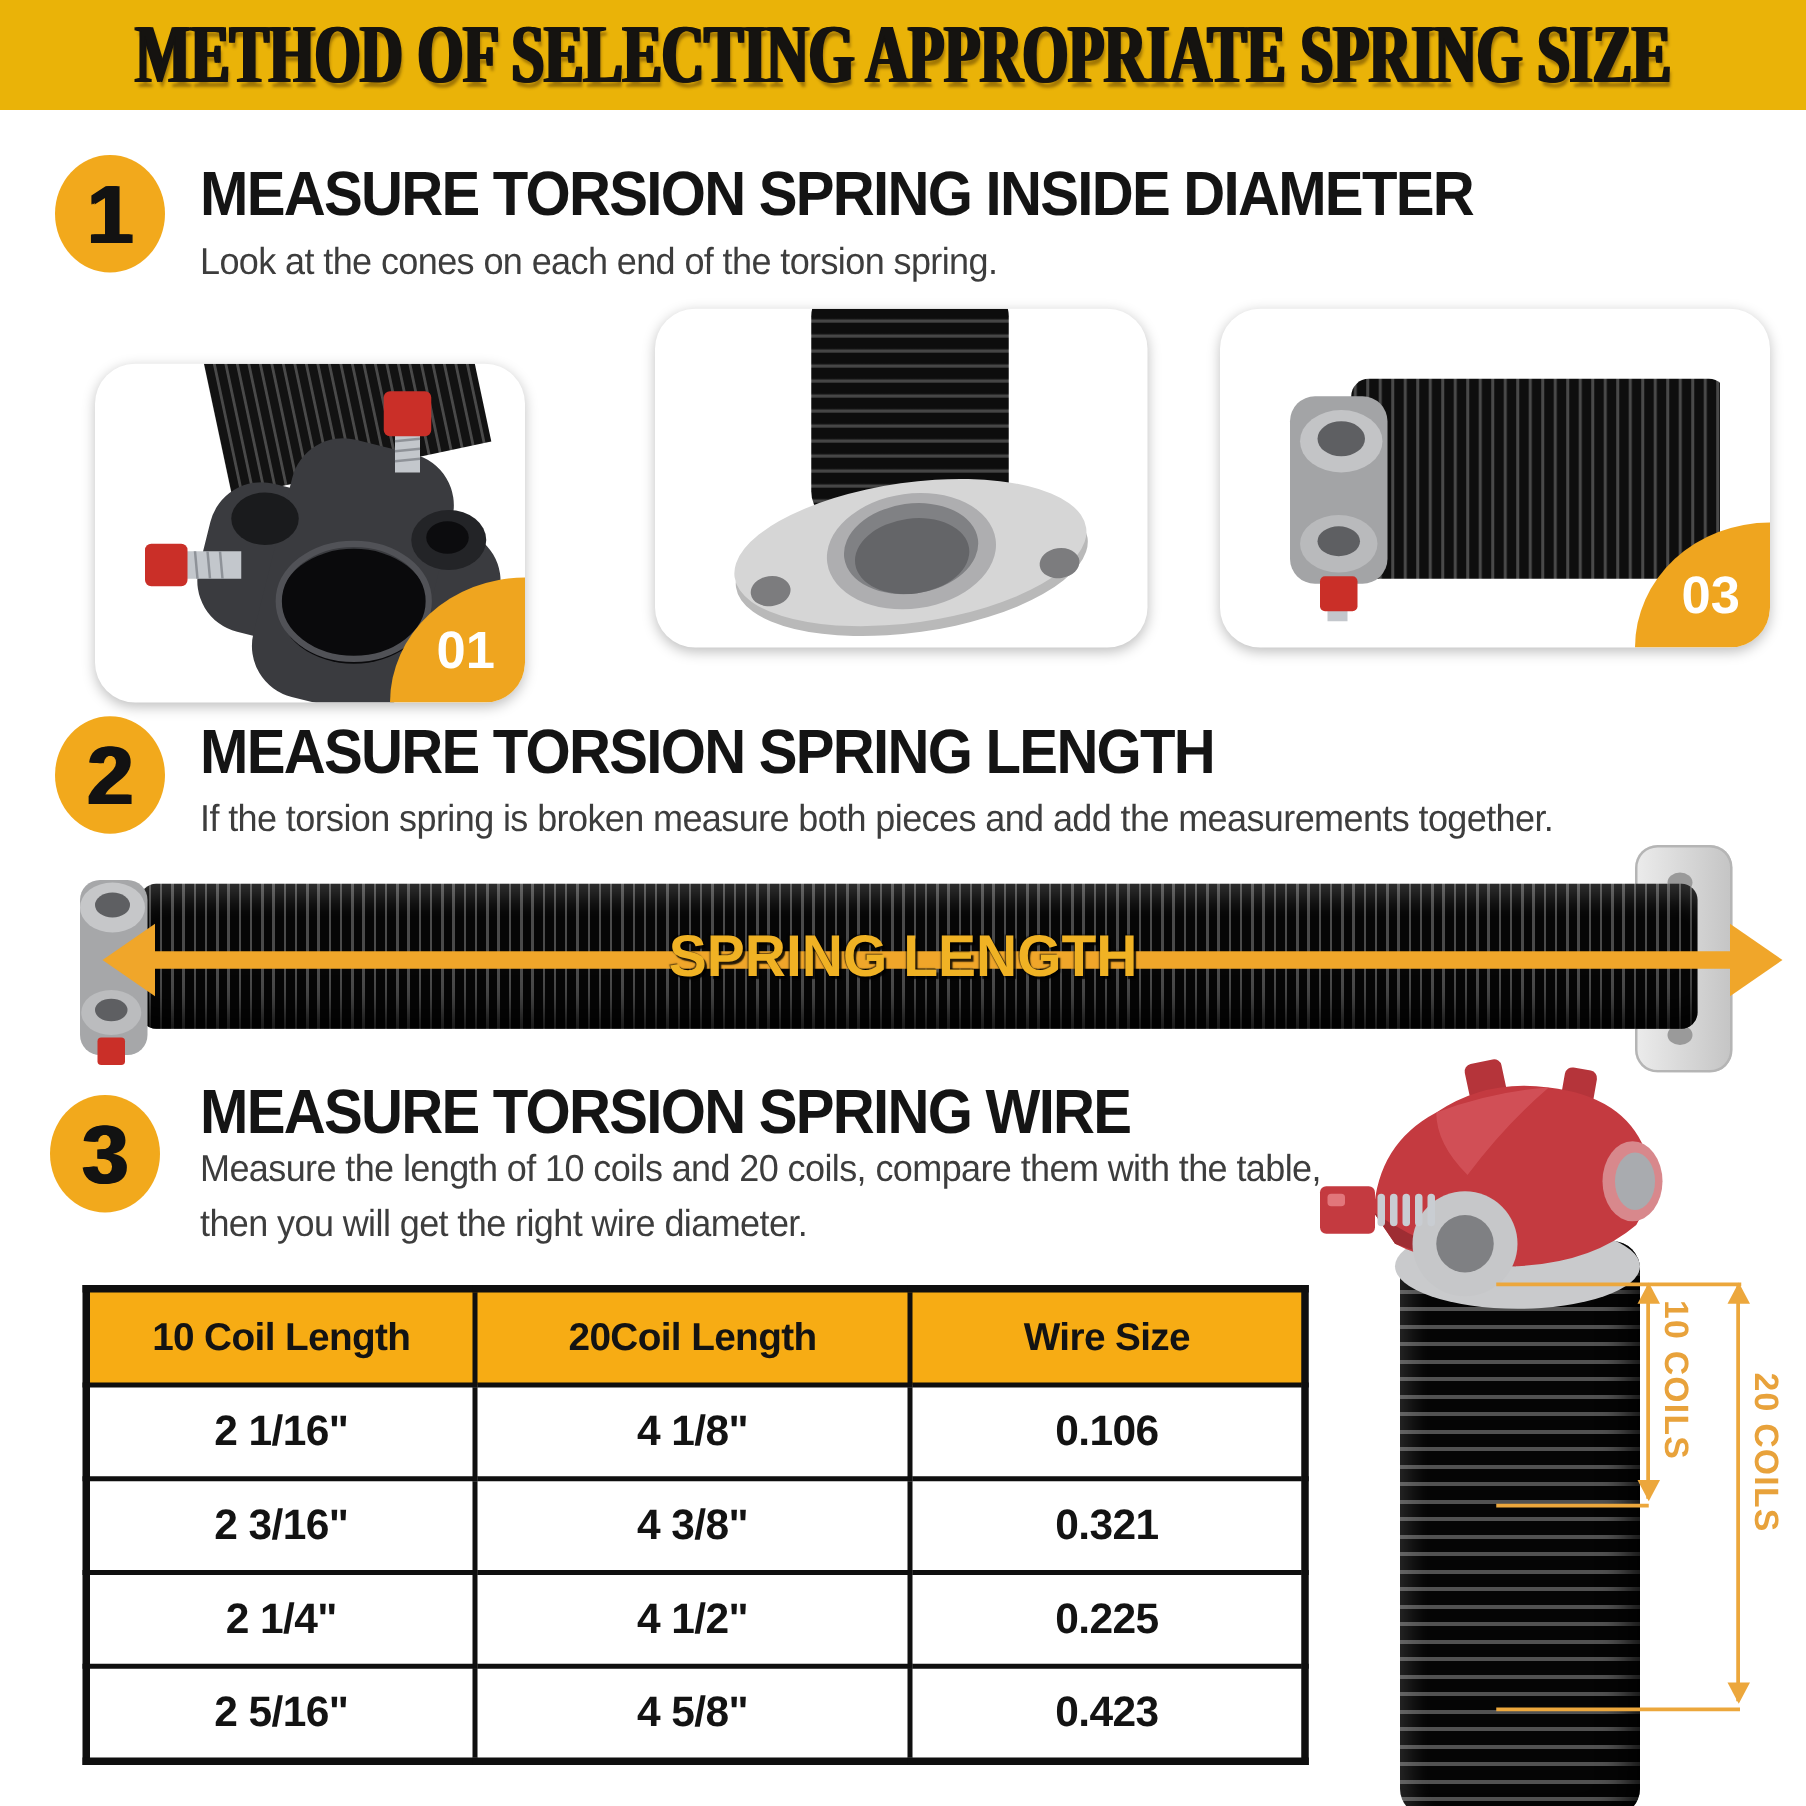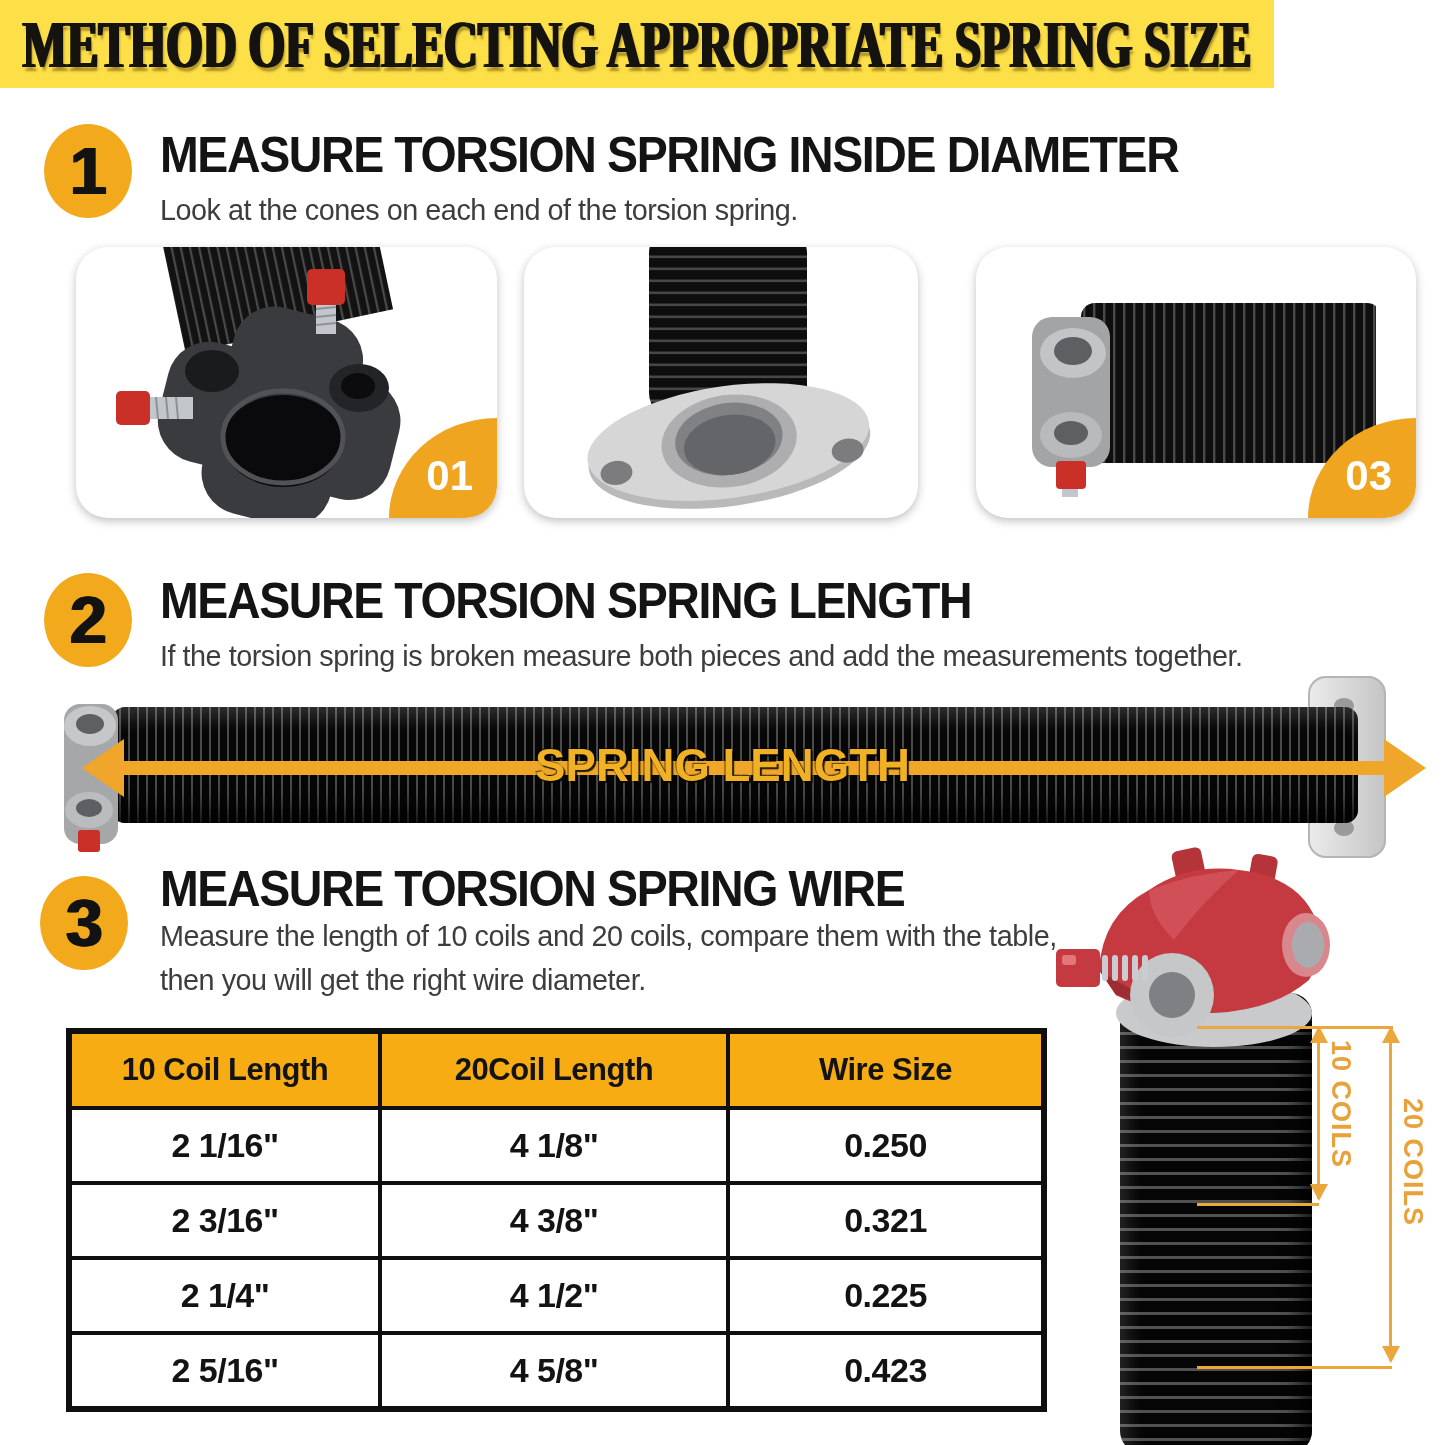--- a/index.html
+++ b/index.html
@@ -1,20 +1,20 @@
 <!DOCTYPE html>
 <html><head>
 <meta charset="utf-8">
 <style>
   html,body{margin:0;padding:0;background:#ffffff;}
   .page{position:relative;width:1445px;height:1445px;background:#fff;overflow:hidden;
         font-family:"Liberation Sans",sans-serif;}
 
   
-  .banner{position:absolute;left:0;top:0;width:1274px;height:88px;background:#fde047;
+  .banner{position:absolute;left:0;top:0;width:1445px;height:88px;background:#eab308;
           display:flex;align-items:center;justify-content:center;}
   .banner h1{margin:0;font-family:"Liberation Serif",serif;font-weight:700;font-size:47px;
              color:#151310;letter-spacing:0px;transform:scale(1.0,1.42);
              text-shadow:1.4px 0 #151310,-1.4px 0 #151310,2px 3px 2px rgba(70,45,0,.45);
              white-space:nowrap;}
 
   
   .step-circle{position:absolute;width:88px;height:94px;border-radius:50%;background:#F2A91C;
                display:flex;align-items:center;justify-content:center;}
   .step-circle span{font-size:66px;font-weight:700;color:#121212;
@@ -90,21 +90,21 @@
   <header class="banner">
     <h1>METHOD OF SELECTING APPROPRIATE SPRING SIZE</h1>
   </header>
 
   <div class="step-circle" style="left:44px;top:124px;">
     <span>1</span>
   </div>
   <h2 class="step-heading" style="left:160px;top:126px;">MEASURE TORSION SPRING INSIDE DIAMETER</h2>
   <p class="step-desc" style="left:160px;top:188px;">Look at the cones on each end of the torsion spring.</p>
 
-  <div class="card" style="left:76px;width:421px;">
+  <div class="card" style="left:76px;width:344px;margin-top:44px;">
     <svg width="390" height="271" viewBox="0 0 390 271">
       <defs>
         <pattern id="p1" width="9" height="10" patternUnits="userSpaceOnUse">
           <rect width="9" height="10" fill="#121212"></rect>
             <rect x="6" width="2.2" height="10" fill="#4a4a4a"></rect>
         </pattern>
       </defs>
       <g transform="rotate(-12 205 40)">
           <rect x="98" y="-150" width="212" height="235" fill="url(#p1)"></rect>
         </g>
@@ -221,21 +221,21 @@
       <tr>
         <th>10 Coil Length</th>
         <th>20Coil Length</th>
         <th>Wire Size</th>
       </tr>
     </thead>
     <tbody>
       <tr>
         <td>2 1/16"</td>
         <td>4 1/8"</td>
-        <td>0.250</td>
+        <td>0.106</td>
       </tr>
       <tr>
         <td>2 3/16"</td>
         <td>4 3/8"</td>
         <td>0.321</td>
       </tr>
       <tr>
         <td>2 1/4"</td>
         <td>4 1/2"</td>
         <td>0.225</td>

